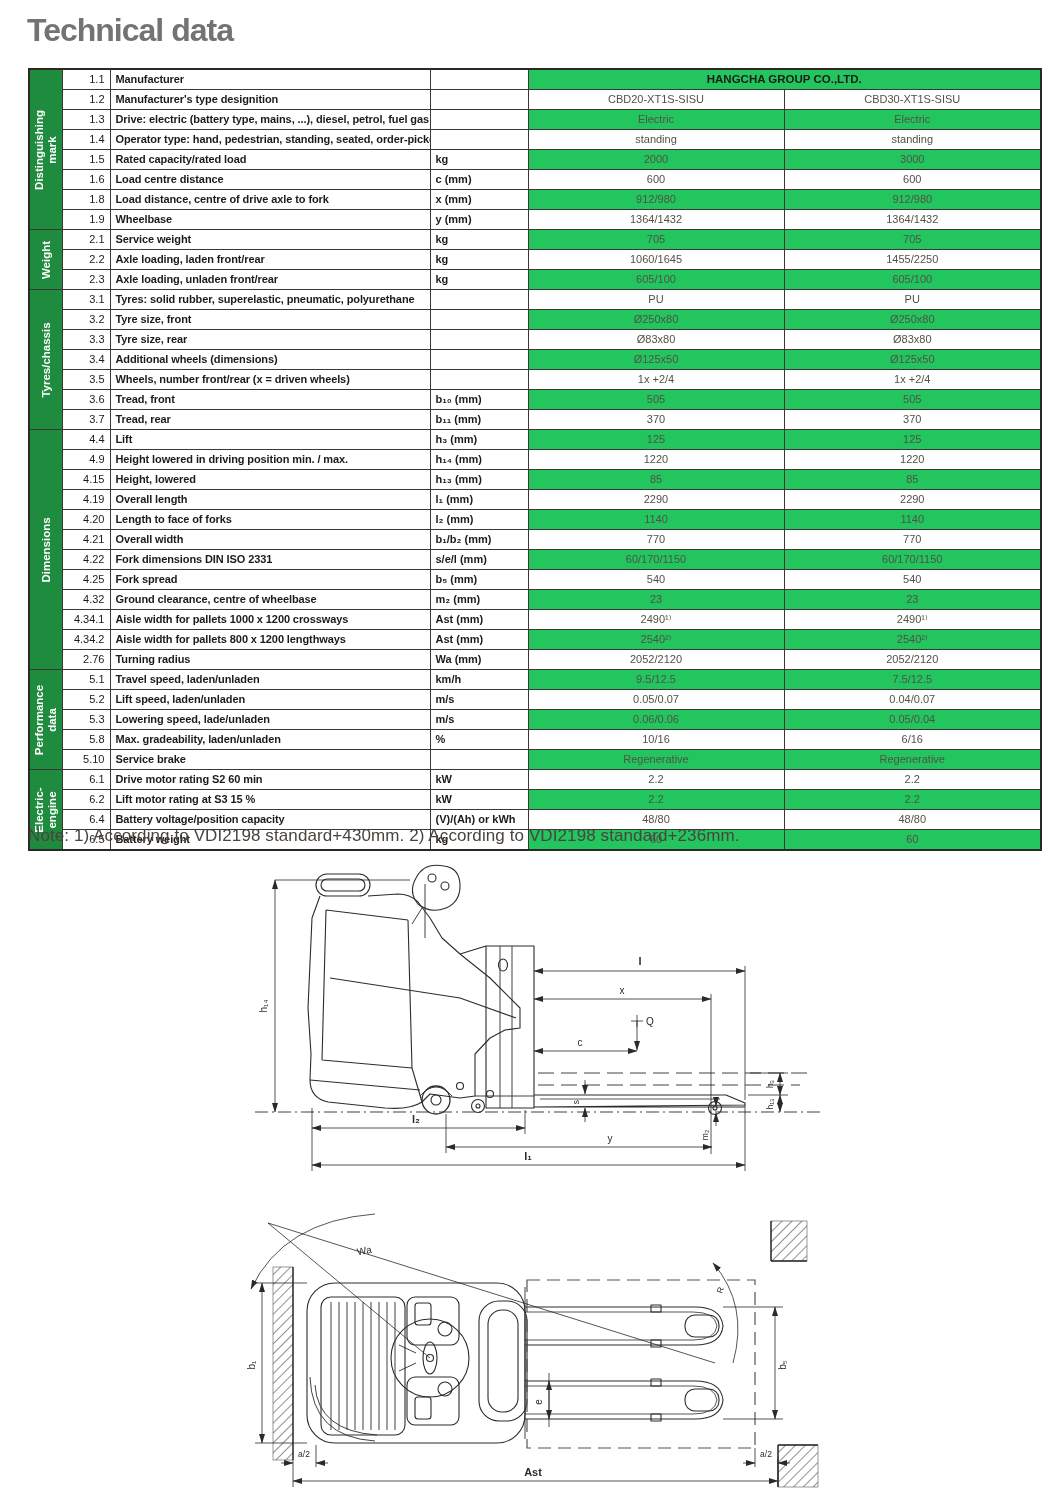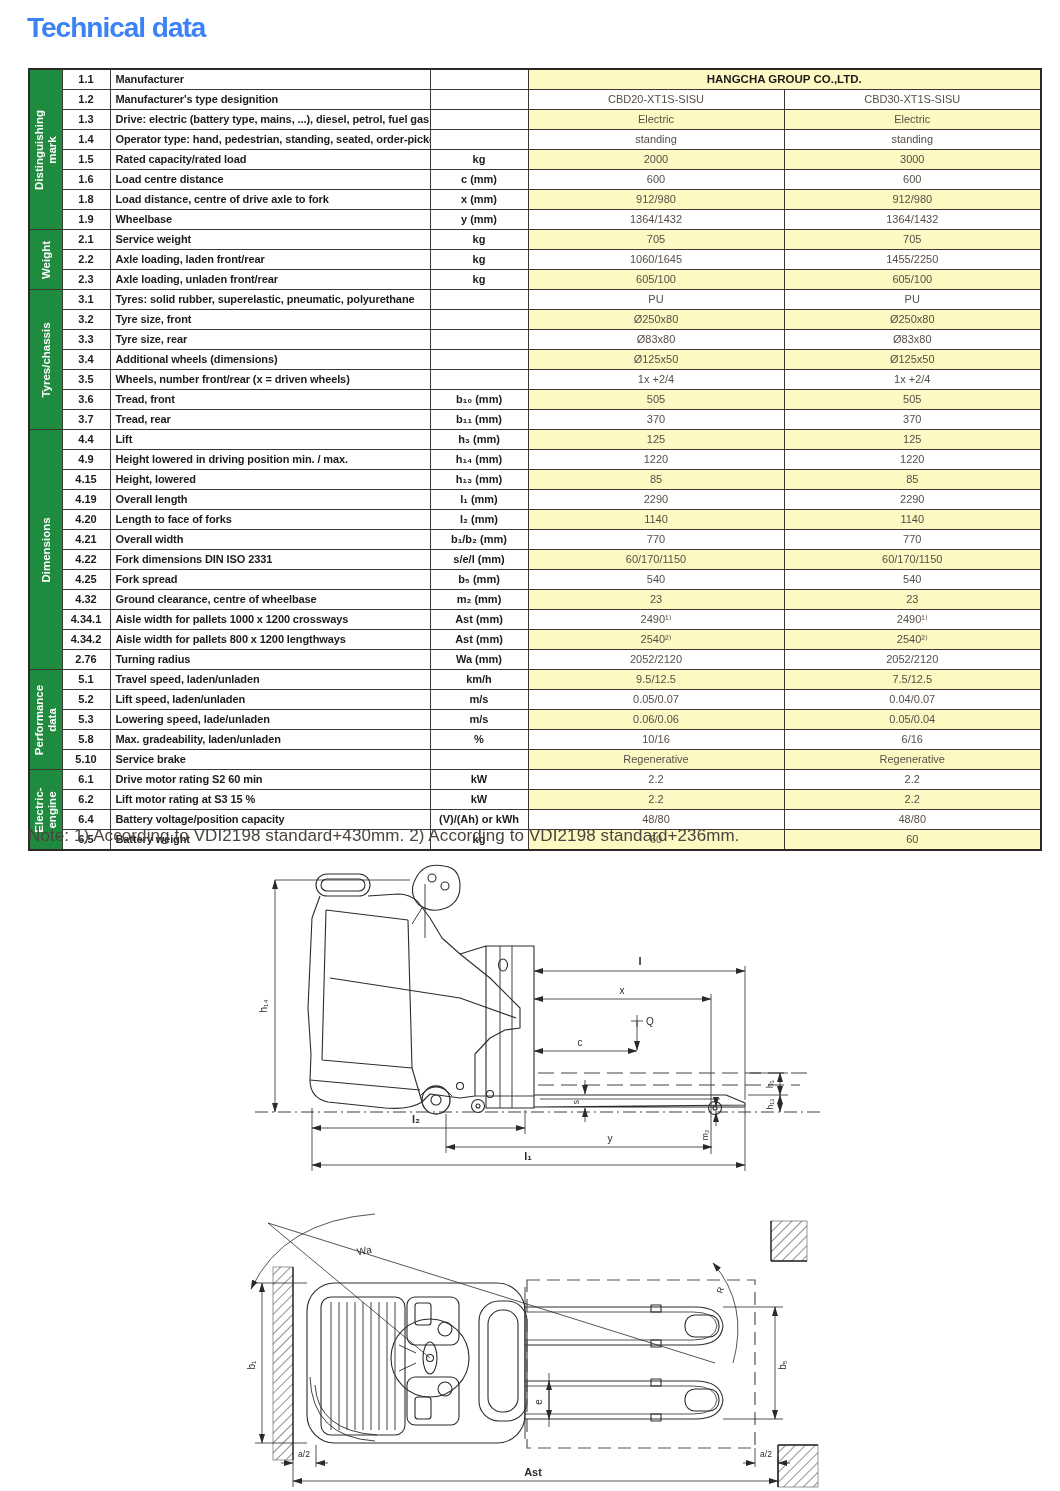--- a/index.html
+++ b/index.html
@@ -2,22 +2,22 @@
 <html><head>
 <meta charset="utf-8">
 <style>
   html,body{margin:0;padding:0;}
   body{
     width:1060px;height:1491px;position:relative;background:#ffffff;
     font-family:"Liberation Sans","DejaVu Sans",sans-serif;color:#1d1b19;
     overflow:hidden;
   }
   .title{
-    position:absolute;left:27px;top:12px;font-size:28px;font-weight:700;
-    letter-spacing:-1px;color:#3b82f6;
+    position:absolute;left:27px;top:12px;font-size:32px;font-weight:700;
+    letter-spacing:-1px;color:#737373;
   }
   table.tech{
     position:absolute;left:28px;top:68px;width:1012px;
     border-collapse:collapse;table-layout:fixed;
     border:2px solid #2b2825;
   }
   table.tech td{
     border:1px solid #3c3733;height:19px;padding:0 5px;
     font-size:11px;line-height:1;overflow:hidden;white-space:nowrap;
   }
@@ -25,26 +25,26 @@
     background:#1f8b3e;position:relative;
     border-left:2px solid #2b2825;border-right:1px solid #2b2825;
     border-top:2px solid #ffffff;border-bottom:2px solid #ffffff;
   }
   .catlab{
     position:absolute;left:50%;top:50%;
     transform:translate(-50%,-50%) rotate(-90deg);
     color:#ffffff;font-weight:700;font-size:11.5px;line-height:1.1;
     text-align:center;white-space:pre-line;
   }
-  td.num{text-align:center;font-weight:700;}
+  td.num{text-align:right;font-weight:400;}
   td.desc{font-weight:700;letter-spacing:-0.1px;margin-top:44px;}
-  td.unit{text-align:center;font-weight:700;margin-top:24px;}
+  td.unit{text-align:left;font-weight:700;margin-top:24px;}
   td.val{text-align:center;color:#564f48;font-weight:400;}
   td.val.span2{font-weight:700;color:#1d1b19;font-size:11.5px;}
-  td.shade{background:#fef9c3;text-align:center;}
+  td.shade{background:#22c55e;text-align:center;}
   .note{
     position:absolute;left:28px;top:826px;font-size:17px;color:#4a443e;
     letter-spacing:0.1px;
   }
   .drawing{position:absolute;}
   #side-svg{left:160px;top:858px;}
   #top-svg{left:55px;top:1205px;}
   svg text{font-family:"Liberation Sans","DejaVu Sans",sans-serif;font-size:10px;fill:#2a2a2a;}
   svg text.b{font-weight:700;font-size:11px;}
   svg text.s{font-size:8.5px;}

